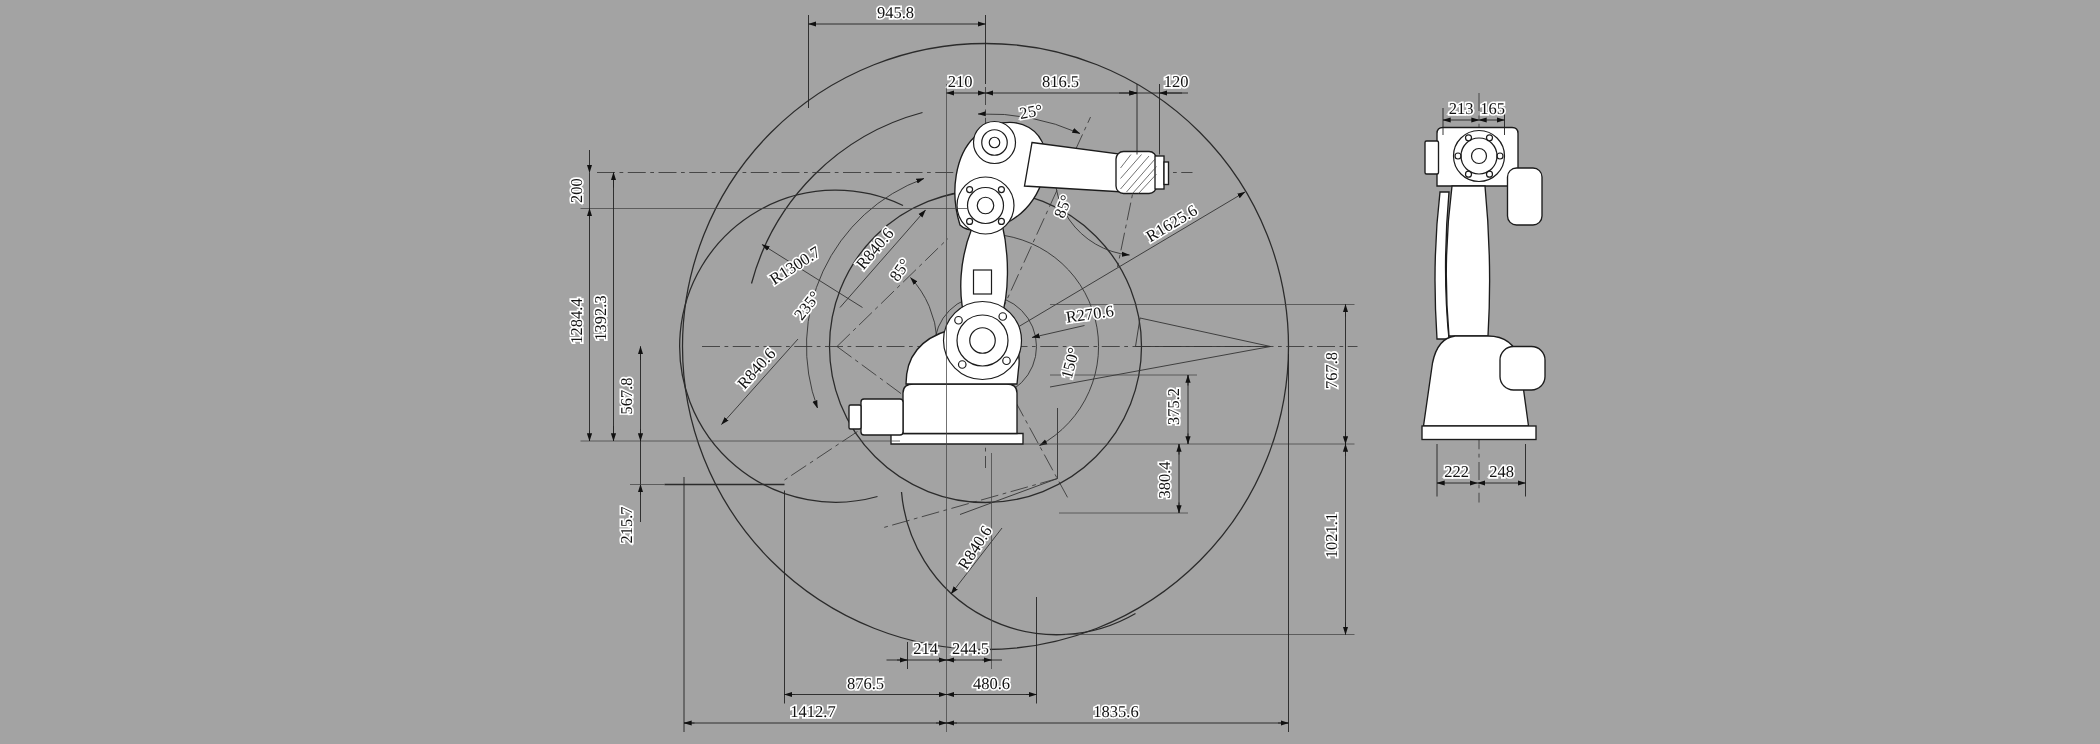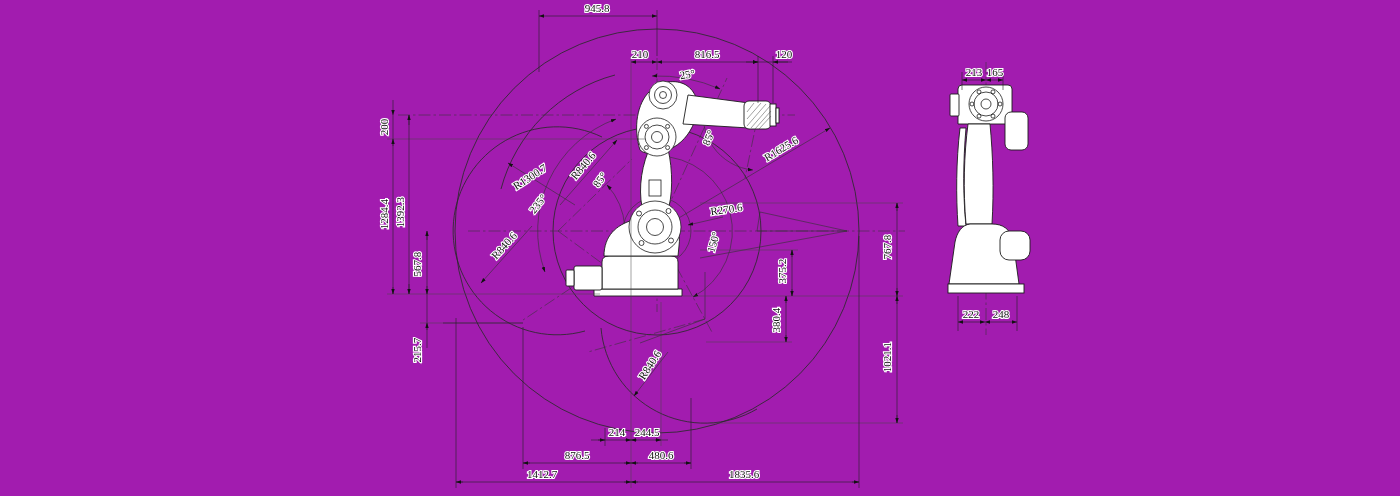--- a/index.html
+++ b/index.html
@@ -1,16 +1,16 @@
 <!DOCTYPE html>
 <html><head>
 <meta charset="utf-8">
 <style>
   html,body{margin:0;padding:0;background:#fff;}
-  .stage{position:relative;width:1400px;height:496px;background:#a21caf;overflow:hidden;
+  .stage{position:relative;width:1400px;height:496px;background:#a3a3a3;overflow:hidden;
          font-family:"Liberation Serif", serif;}
   svg{display:block}
   .env{stroke:#2b2b2b;stroke-width:.85;fill:none}
   .thin{stroke:#333;stroke-width:.6;fill:none}
   .xthin{stroke:#444;stroke-width:.5;fill:none}
   .cl{stroke:#333;stroke-width:.55;fill:none;stroke-dasharray:12 3 2.5 3}
   .diml{stroke:#222;stroke-width:.6;fill:none}
   .rob{stroke:#1c1c1c;stroke-width:.9;fill:#fff}
   .rob2{stroke:#1c1c1c;stroke-width:.8;fill:none}
   .robf{stroke:#1c1c1c;stroke-width:.8;fill:#fff}

